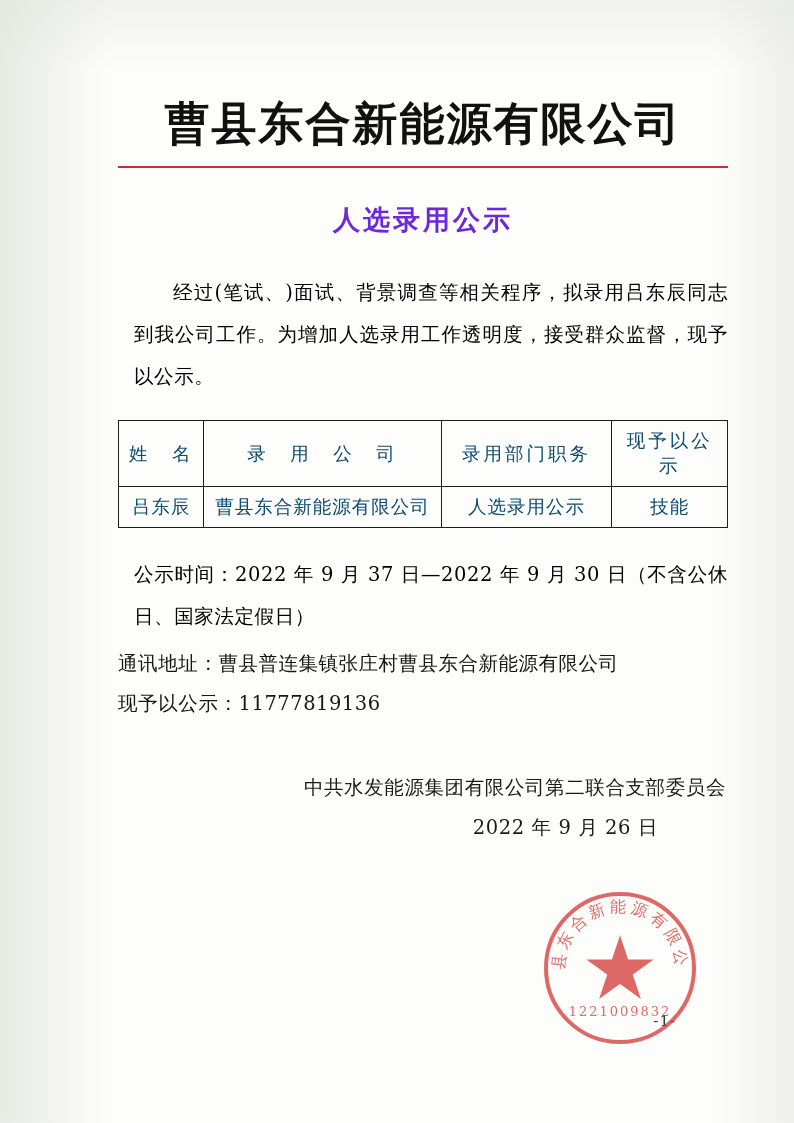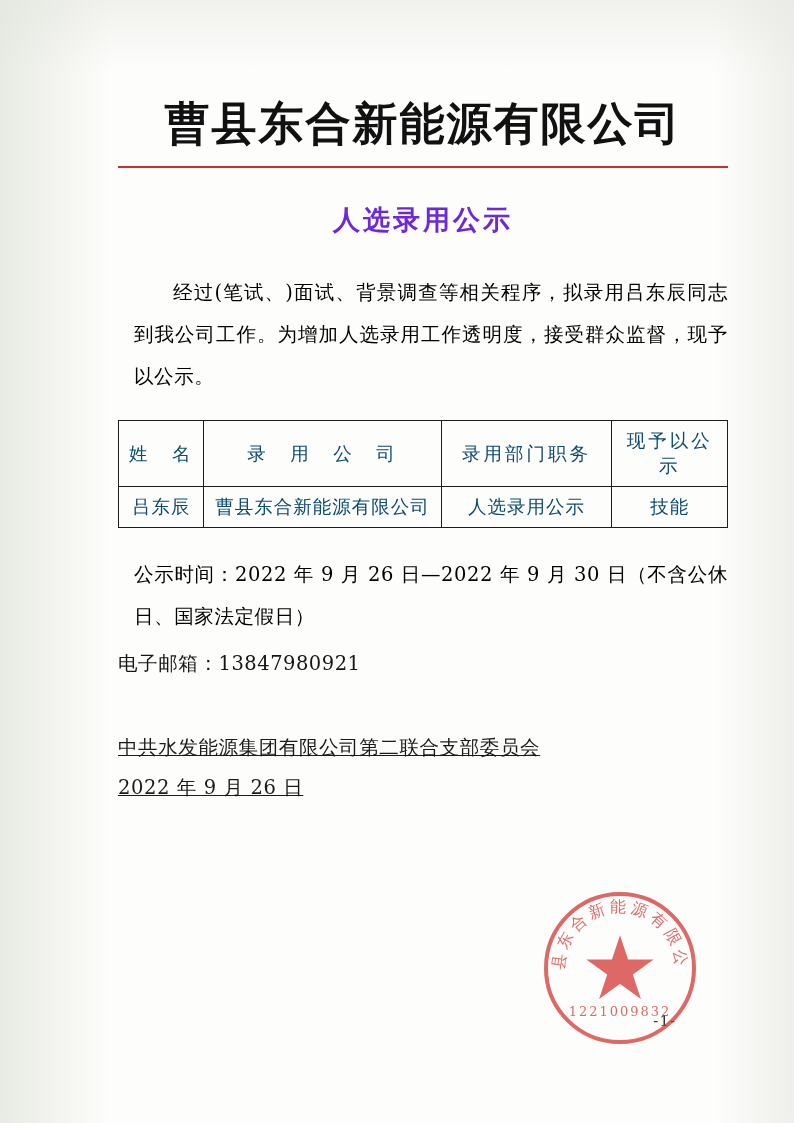--- a/index.html
+++ b/index.html
@@ -99,26 +99,26 @@
     letter-spacing: 0.6px;
     margin: 0;
     color: #161616;
   }
   .mono-val {
     font-family: "DejaVu Serif", "Liberation Serif", serif;
     letter-spacing: 0.5px;
   }
   .signature {
     margin-top: 44px;
+    text-align: right;
     font-size: 19.5px;
     line-height: 40px;
     letter-spacing: 0.6px;
     position: relative;
     z-index: 3;
-    text-decoration: underline;
   }
   .sign-org { padding-right: 2px; }
   .sign-date { padding-right: 70px; }
   .page-number {
     position: absolute;
     right: 118px;
     top: 1012px;
     font-size: 15px;
     letter-spacing: 1px;
     color: #333;
@@ -164,24 +164,27 @@
         <tr>
           <td>吕东辰</td>
           <td>曹县东合新能源有限公司</td>
           <td>人选录用公示</td>
           <td>技能</td>
         </tr>
       </tbody>
     </table>
 
 
-    <p class="body-text">公示时间：2022 年 9 月 26 日—2022 年 9 月 30 日（不含公休日、国家法定假日）</p>
+    <p class="body-text">公示时间：2022 年 9 月 37 日—2022 年 9 月 30 日（不含公休日、国家法定假日）</p>
 
     <p class="contact-line">
-      <span>电子邮箱：</span><span class="mono-val">13847980921</span>
+      <span>通讯地址：</span><span class="mono-val">曹县普连集镇张庄村曹县东合新能源有限公司</span>
+    </p>
+    <p class="contact-line">
+      <span>现予以公示：</span><span class="mono-val">11777819136</span>
     </p>
 
     <div class="signature">
       <div class="sign-org">中共水发能源集团有限公司第二联合支部委员会</div>
       <div class="sign-date">2022 年 9 月 26 日</div>
     </div>
   </div>
 
   <div class="seal">
     <svg width="160" height="160" viewBox="0 0 160 160" aria-hidden="true">

